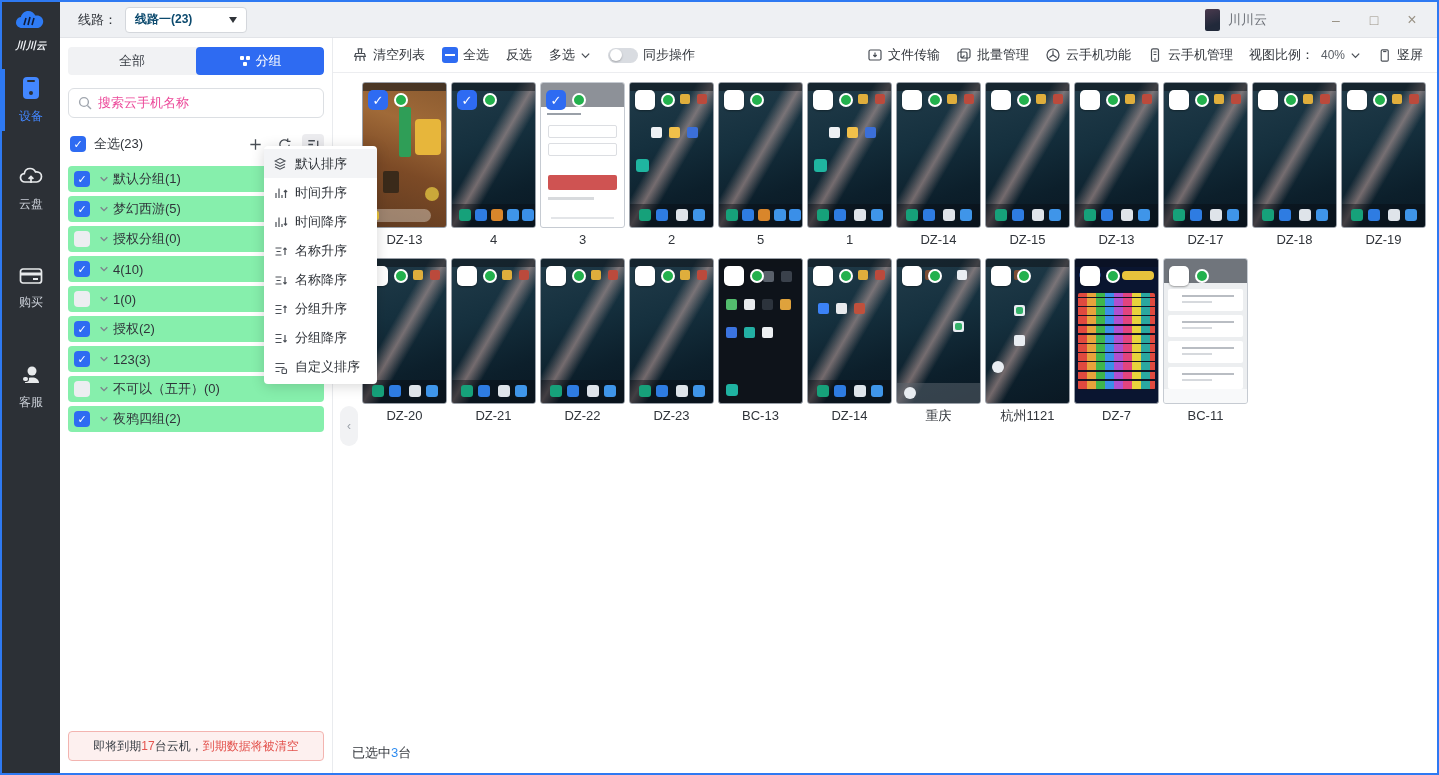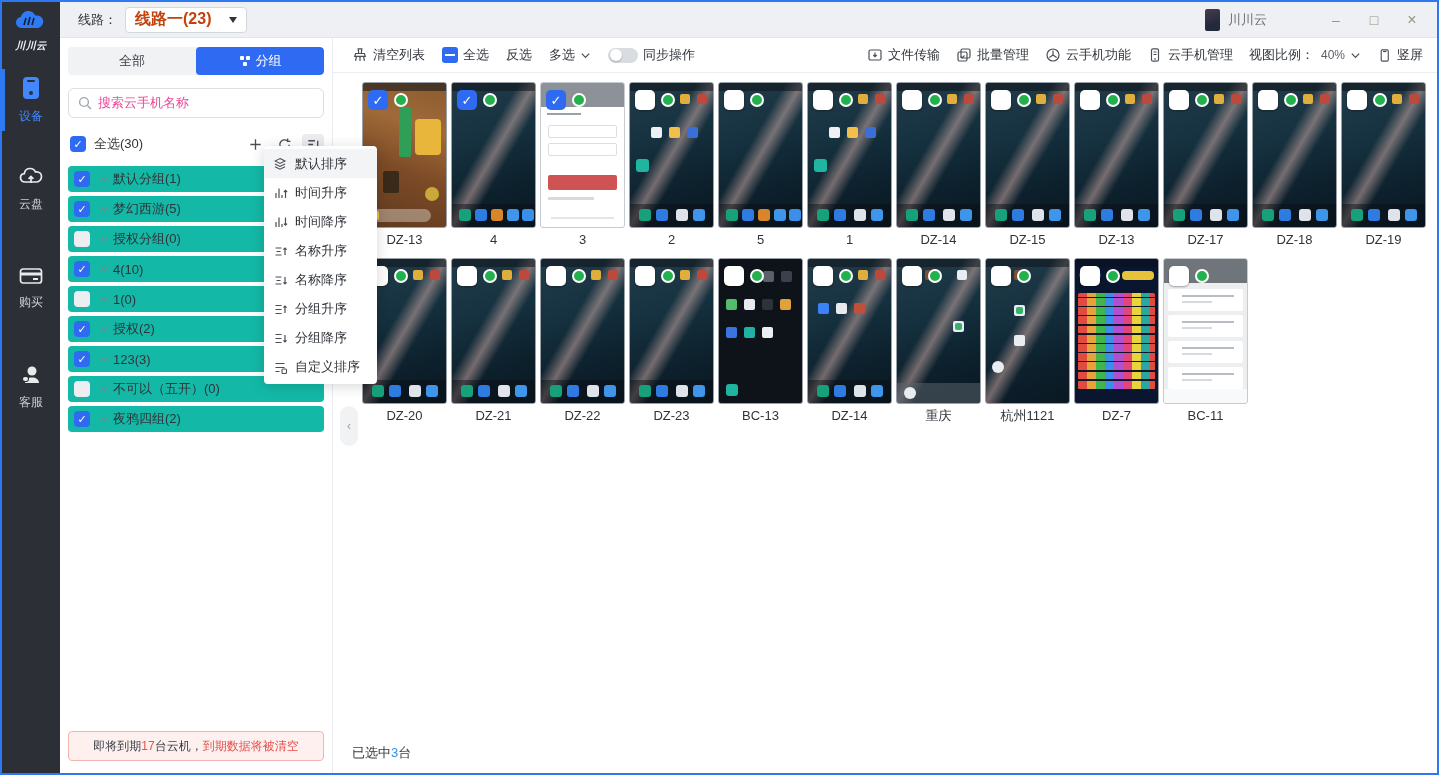--- a/index.html
+++ b/index.html
@@ -11,21 +11,21 @@
   .logo{padding-top:6px;text-align:center;}
   .logo .logotxt{display:block;color:#f2f4f8;font-size:10px;font-weight:700;font-style:italic;margin-top:1px;letter-spacing:.5px;}
   .navitem{position:relative;margin-top:26px;text-align:center;cursor:pointer;}
   .navitem .nlabel{display:block;font-size:12px;color:#c9ced6;margin-top:3px;}
   .navitem.active .nlabel{color:#4387ff;}
   .navitem.active::before{content:"";position:absolute;left:0;top:-6px;bottom:-6px;width:3px;background:#2e79f2;}
   
   .topbar{position:absolute;left:60px;right:2px;top:2px;height:36px;background:#eef0f3;border-bottom:1px solid #e2e4e8;display:flex;align-items:center;padding:0 10px 0 18px;z-index:4;}
   .linelabel{font-size:13px;color:#30343a;}
   .lineselect{margin-left:8px;width:122px;height:26px;background:#fff;border:1px solid #d4d7dc;border-radius:4px;display:flex;align-items:center;padding:0 9px;cursor:pointer;}
-  .lineselect .lval{flex:1;font-size:16px;font-weight:700;color:#c2410c;}
+  .lineselect .lval{flex:1;font-size:12px;font-weight:700;color:#0c4a6e;}
   .caret{width:0;height:0;border-left:4.5px solid transparent;border-right:4.5px solid transparent;border-top:6px solid #30343a;}
   .titlegrp{margin-left:auto;display:flex;align-items:center;gap:8px;}
   .appicon{width:15px;height:22px;border-radius:2px;background:linear-gradient(160deg,#4a3a4e,#21293a 70%);}
   .wintitle{font-size:13px;color:#6b6f76;margin-right:46px;}
   .winbtn{width:30px;text-align:center;font-size:14px;color:#9a9386;cursor:pointer;line-height:34px;}
   .winbtn.close{font-size:16px;}
   
   .panel{position:absolute;left:60px;top:38px;width:273px;bottom:2px;background:#fff;border-right:1px solid #e9ebee;padding:9px 8px;z-index:3;}
   .tabs{display:flex;height:28px;background:#f1f2f4;border-radius:4px;overflow:hidden;margin-bottom:13px;}
   .tab{flex:1;display:flex;align-items:center;justify-content:center;gap:5px;font-size:13px;color:#3a3f46;cursor:pointer;}
@@ -34,21 +34,21 @@
   .search .ph{font-size:13px;color:#ec4899;}
   .selrow{display:flex;align-items:center;height:22px;margin:0 0 11px 2px;}
   .selrow .slabel{font-size:13px;color:#30343a;margin-left:8px;}
   .hicons{margin-left:auto;display:flex;align-items:center;gap:7px;}
   .hbtn{width:22px;height:20px;display:flex;align-items:center;justify-content:center;border-radius:4px;cursor:pointer;}
   .hbtn.pressed{background:#ececef;}
   .ck{width:16px;height:16px;border-radius:4px;display:inline-flex;align-items:center;justify-content:center;flex:none;cursor:pointer;}
   .ck.on{background:#2e6bf2;}
   .ck.on::after{content:"\2713";color:#fff;font-size:11px;font-weight:700;line-height:1;}
   .ck.off{background:#eceef1;}
-  .grow{display:flex;align-items:center;height:26px;margin-bottom:4px;background:#14b8a6;border-radius:4px;padding:0 6px;cursor:pointer;}
+  .grow{display:flex;align-items:center;height:26px;margin-bottom:4px;background:#86efac;border-radius:4px;padding:0 6px;cursor:pointer;}
   .grow .glabel{font-size:13px;color:#30343a;margin-left:4px;white-space:nowrap;}
   .grow .gchev{margin-left:9px;}
   .warn{position:absolute;left:8px;right:8px;bottom:12px;height:30px;background:#fdf0ef;border:1px solid #f3b4b0;border-radius:4px;display:flex;align-items:center;justify-content:center;font-size:12px;color:#3a3f46;white-space:nowrap;}
   .warn .red{color:#e3524d;}
   
   .main{position:absolute;left:333px;top:38px;right:2px;bottom:2px;background:#fff;}
   .toolbar{height:35px;display:flex;padding:0 14px 0 19px;border-bottom:1px solid #ecedf0;gap:17px;font-size:13px;color:#33373d;}
   .titem{display:flex;align-items:center;gap:5px;cursor:pointer;white-space:nowrap;}
   .ind{width:16px;height:16px;border-radius:3px;background:#2e6bf2;position:relative;flex:none;}
   .ind::after{content:"";position:absolute;left:3px;right:3px;top:7px;height:2px;background:#fff;}
@@ -170,21 +170,21 @@
     </div>
     <div class="search">
       <svg class="ic" width="14" height="14" viewBox="0 0 14 14">
           <circle cx="6" cy="6" r="4.4" fill="none" stroke="#a0a6ae" stroke-width="1.4"></circle>
           <path d="M9.4 9.4L13 13" stroke="#a0a6ae" stroke-width="1.4"></path>
         </svg>
       <span class="ph">搜索云手机名称</span>
     </div>
     <div class="selrow">
       <span class="ck on"></span>
-      <span class="slabel">全选(30)</span>
+      <span class="slabel">全选(23)</span>
       <div class="hicons">
         <span class="hbtn">
             <svg class="ic" width="15" height="15" viewBox="0 0 16 16">
               <path d="M8 2.5v11M2.5 8h11" stroke="#4a4f56" stroke-width="1.4" fill="none"></path>
             </svg>
           </span>
         <span class="hbtn">
             <svg class="ic" width="15" height="15" viewBox="0 0 16 16">
               <path d="M13 8.3A5 5 0 1 1 11.2 4.2" stroke="#4a4f56" stroke-width="1.4" fill="none"></path>
               <path d="M11.4 1.6v3h3" stroke="#4a4f56" stroke-width="1.4" fill="none"></path>

